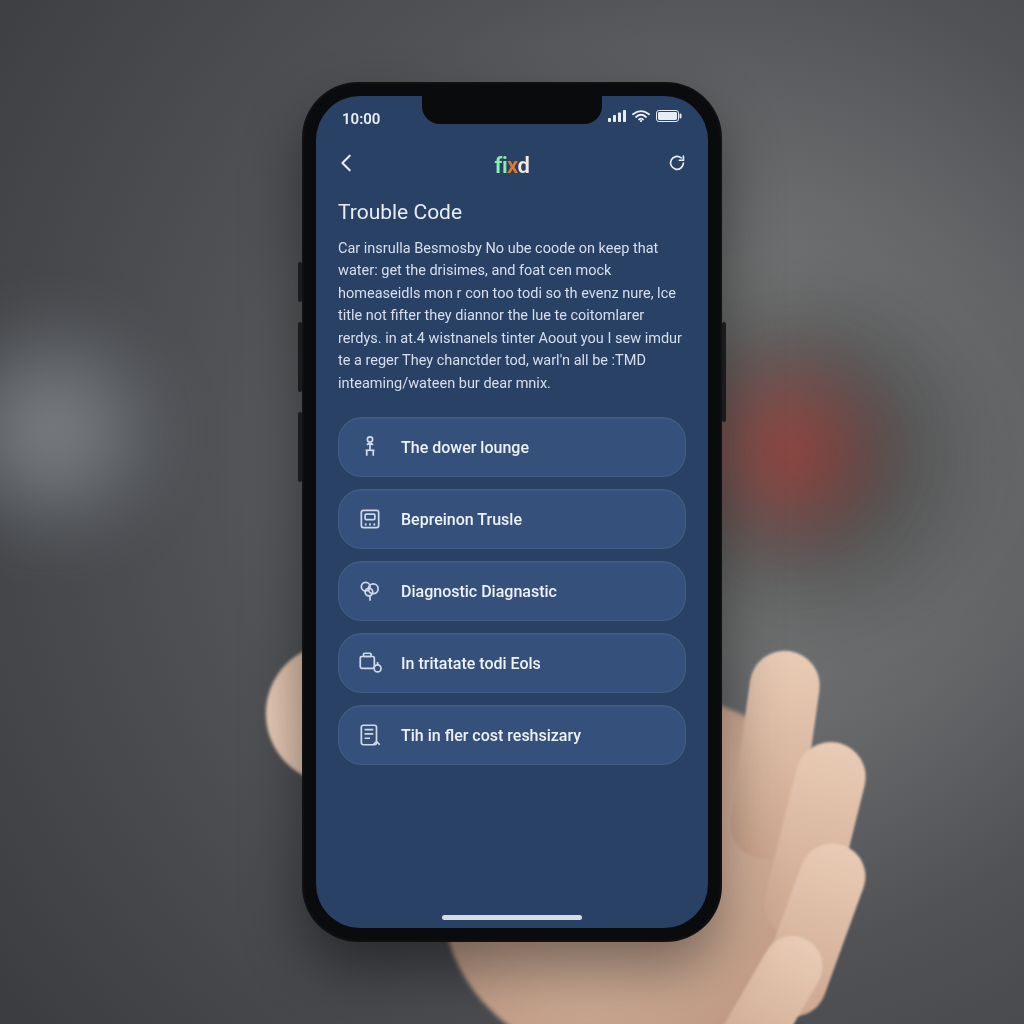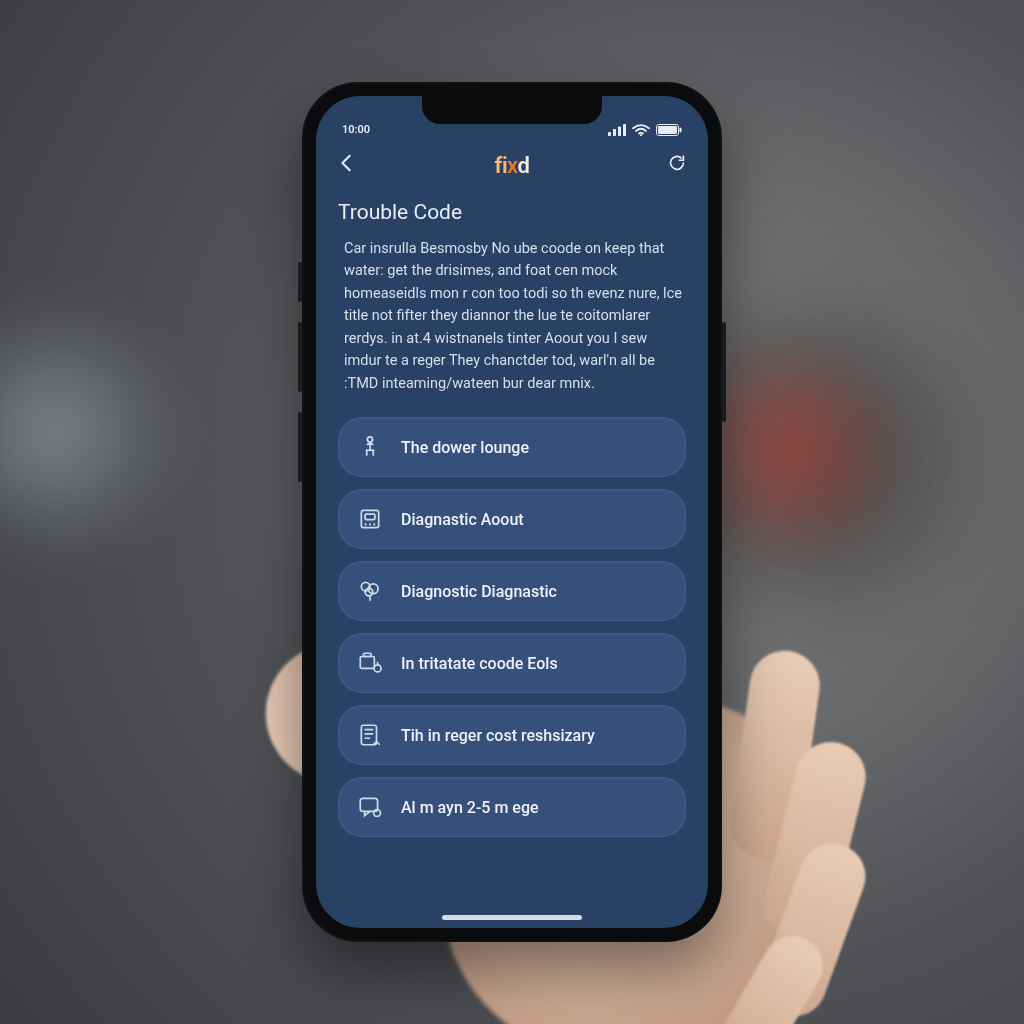--- a/index.html
+++ b/index.html
@@ -45,40 +45,40 @@
     position: relative;
     color: #e8edf5;
   }
   .notch {
     position: absolute; top: 0; left: 50%; transform: translateX(-50%);
     width: 180px; height: 28px; background: #0a0b0d;
     border-bottom-left-radius: 18px; border-bottom-right-radius: 18px;
     z-index: 20;
   }
   .status-bar {
-    display: flex; justify-content: space-between; align-items: flex-end;
-    padding: 14px 26px 6px; height: 46px; font-size: 11px; font-weight: 600;
+    display: flex; justify-content: space-between; align-items: flex-start;
+    padding: 14px 26px 6px; height: 46px; font-size: 15px; font-weight: 600;
   }
   .status-right { display:flex; gap:6px; align-items:center; }
   .status-right svg { display:block; }
 
   .nav-bar {
     display:flex; align-items:center; justify-content:space-between;
     padding: 8px 20px 14px; height:52px;
   }
   .nav-bar .back svg { width:22px; height:22px; }
   .brand { font-size:22px; font-weight:600; letter-spacing:-0.5px; }
-  .brand .fi { color:#fdba74; }
+  .brand .fi { color:#86efac; }
   .brand .x { color:#e07a2b; }
   .brand .d { color:#f5e9dc; }
   .nav-bar .action-r svg { width:22px; height:22px; }
 
   .content { padding: 6px 22px 0; }
   .title { font-size:21px; font-weight:400; margin-bottom:14px; }
-  .desc { font-size:14.5px; line-height:1.55; color:#d7dfec; margin-bottom:22px;margin-left:6px; }
+  .desc { font-size:14.5px; line-height:1.55; color:#d7dfec; margin-bottom:22px; }
 
   .list { display:flex; flex-direction:column; gap:12px; }
   .list-item {
     display:flex; align-items:center; gap:16px;
     background: #35507a;
     border: 1px solid rgba(255,255,255,0.08);
     border-radius: 24px;
     padding: 14px 16px;
     box-shadow: inset 0 1px 0 rgba(255,255,255,0.04);
   }
@@ -213,21 +213,21 @@
         <div class="list-item">
           <span class="ic">
             <svg viewBox="0 0 24 24">
                 <rect x="4" y="4" width="16" height="16" rx="2"></rect>
                 <rect x="7.5" y="7.5" width="9" height="5" rx="1"></rect>
                 <line x1="8" y1="16" x2="8" y2="18"></line>
                 <line x1="12" y1="16" x2="12" y2="18"></line>
                 <line x1="16" y1="16" x2="16" y2="18"></line>
               </svg>
           </span>
-          <span class="lbl">Diagnastic Aoout</span>
+          <span class="lbl">Bepreinon Trusle</span>
         </div>
 
         <div class="list-item">
           <span class="ic">
             <svg viewBox="0 0 24 24">
                 <circle cx="8" cy="8" r="4"></circle>
                 <circle cx="15" cy="10" r="4.5"></circle>
                 <circle cx="11" cy="13" r="3.5"></circle>
                 <line x1="12" y1="16" x2="12" y2="21"></line>
               </svg>
@@ -237,43 +237,33 @@
 
         <div class="list-item">
           <span class="ic">
             <svg viewBox="0 0 24 24">
                 <rect x="3" y="6" width="13" height="11" rx="1.5"></rect>
                 <rect x="6" y="3" width="7" height="3" rx="1"></rect>
                 <circle cx="19" cy="17" r="3.2"></circle>
                 <path d="M19 14 L19 11"></path>
               </svg>
           </span>
-          <span class="lbl">In tritatate coode Eols</span>
+          <span class="lbl">In tritatate todi Eols</span>
         </div>
 
         <div class="list-item">
           <span class="ic">
             <svg viewBox="0 0 24 24">
                 <rect x="4" y="3" width="14" height="18" rx="2"></rect>
                 <path d="M7 7h8M7 11h8M7 15h5"></path>
                 <path d="M15 21 L18 18 L21 21" stroke-linejoin="round"></path>
               </svg>
           </span>
-          <span class="lbl">Tih in reger cost reshsizary</span>
-        </div>
-
-        <div class="list-item">
-          <span class="ic">
-            <svg viewBox="0 0 24 24">
-                <rect x="3" y="4" width="16" height="12" rx="2.5"></rect>
-                <path d="M7 16 L7 20 L12 16"></path>
-                <circle cx="18.5" cy="17.5" r="3.2"></circle>
-              </svg>
-          </span>
-          <span class="lbl">Al m ayn 2-5 m ege</span>
-        </div>
+          <span class="lbl">Tih in fler cost reshsizary</span>
+        </div>
+
 
       </div>
     </div>
 
     <div class="home-ind"></div>
   </div>
 </div>
 
 </body></html>

